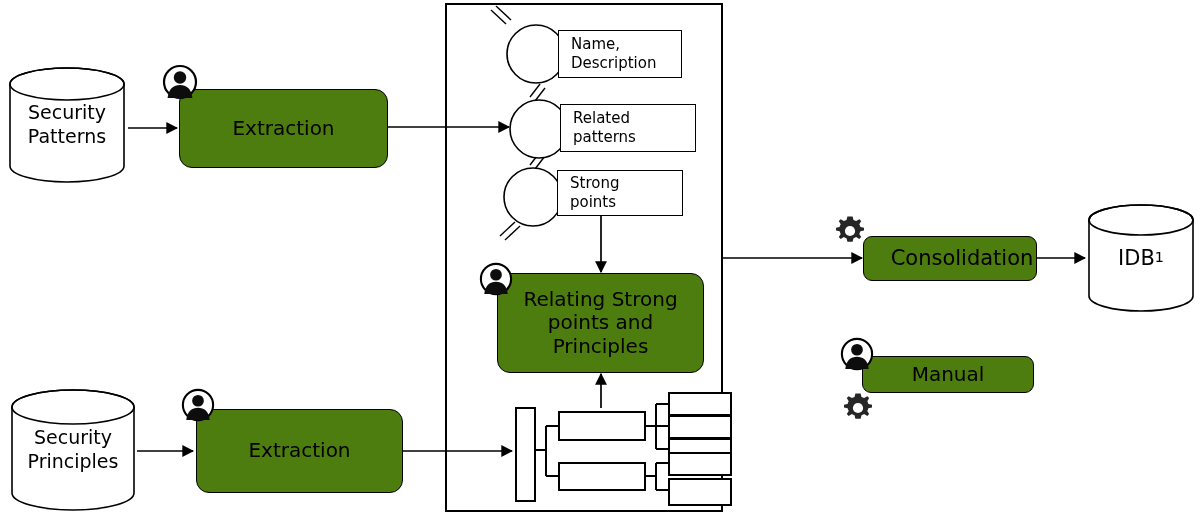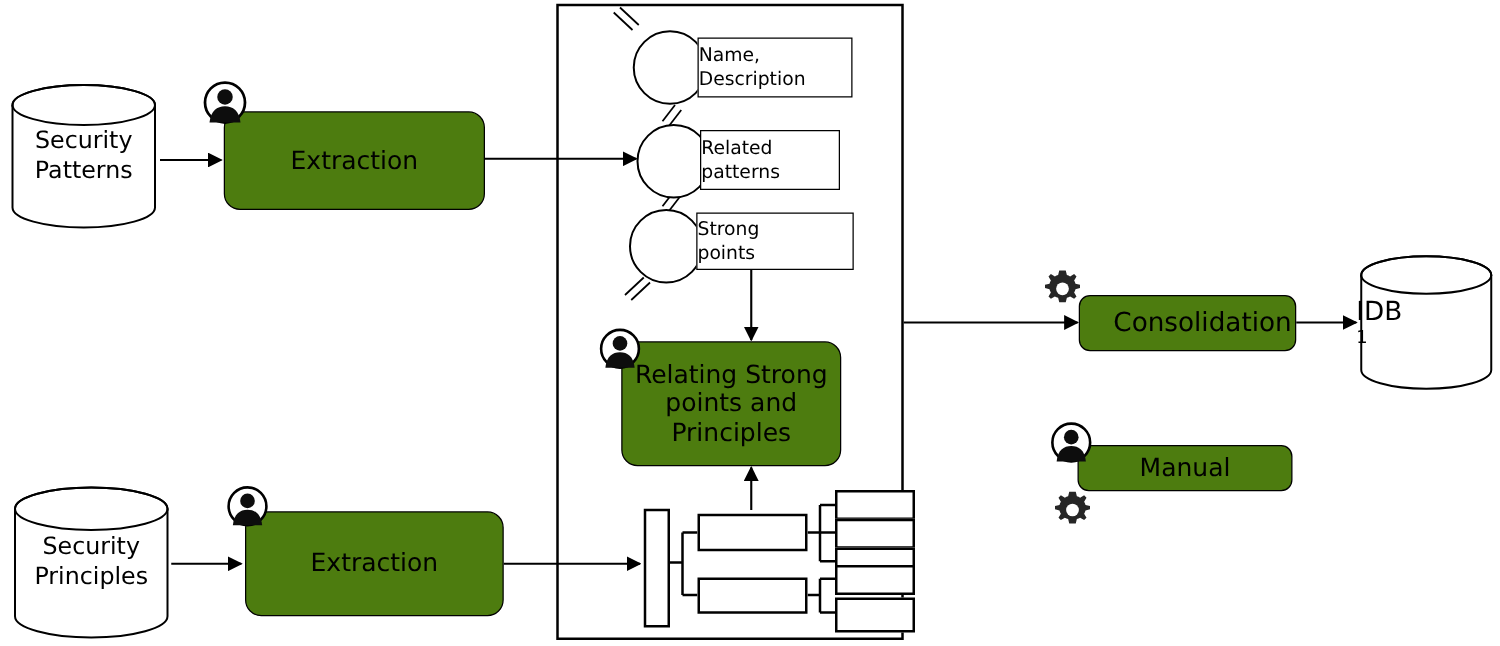--- a/index.html
+++ b/index.html
@@ -43,20 +43,21 @@
     box-sizing:border-box;
   }
   .proc.small{font-size:19px;border-radius:9px;}
   
   .rectlabel{
     position:absolute;
     border:1.4px solid #000;
     background:#fff;
     box-sizing:border-box;
     display:flex;flex-direction:column;justify-content:center;
+    padding-left:12px;
     font-size:15px;
     line-height:1.30;
     white-space:pre-line;
   }
   
   #center-frame{
     position:absolute;
     border:2.2px solid #000;
     background:transparent;
     box-sizing:border-box;
@@ -157,21 +158,21 @@
     <div class="cyl-text">Security
 Principles</div>
   </div>
 
   <div class="cyl" style="left:1085px;top:202px;width:112px;height:112px;">
     <svg class="cyl-svg" width="112" height="112" viewBox="0 0 112 112" xmlns="http://www.w3.org/2000/svg">
       <ellipse cx="56" cy="18" rx="52" ry="15" fill="#fff" stroke="#000" stroke-width="1.6"></ellipse>
       <path d="M4 18 L4 94 A52 15 0 0 0 108 94 L108 18" fill="#fff" stroke="#000" stroke-width="1.6"></path>
       <ellipse cx="56" cy="18" rx="52" ry="15" fill="none" stroke="#000" stroke-width="1.6"></ellipse>
     </svg>
-    <div class="cyl-text" style="flex-direction:column;align-items:flex-start;font-size:21px;">
+    <div class="cyl-text" style="flex-direction:row;align-items:center;font-size:21px;">
       <span>IDB</span><span class="sub">1</span>
     </div>
   </div>
 
   <div class="proc" style="left:179px;top:89px;width:209px;height:79px;">
     <span>Extraction</span>
   </div>
   <div class="icon" style="left:162px;top:64px;">
     <svg width="36" height="36" viewBox="0 0 36 36" xmlns="http://www.w3.org/2000/svg">
       <circle cx="18" cy="18" r="16" fill="#fff" stroke="#000" stroke-width="2.2"></circle>
@@ -199,36 +200,36 @@
   <div class="rectlabel" style="left:558px;top:30px;width:124px;height:48px;">
     <span>Name,
 Description</span>
   </div>
 
   <div class="icon" style="left:508px;top:98px;">
     <svg width="62" height="62" viewBox="0 0 62 62" xmlns="http://www.w3.org/2000/svg">
       <circle cx="31" cy="31" r="29" fill="#fff" stroke="#000" stroke-width="1.6"></circle>
     </svg>
   </div>
-  <div class="rectlabel" style="left:560px;top:104px;width:112px;height:48px;">
+  <div class="rectlabel" style="left:560px;top:104px;width:136px;height:48px;">
     <span>Related
 patterns</span>
   </div>
 
   <div class="icon" style="left:502px;top:166px;">
     <svg width="62" height="62" viewBox="0 0 62 62" xmlns="http://www.w3.org/2000/svg">
       <circle cx="31" cy="31" r="29" fill="#fff" stroke="#000" stroke-width="1.6"></circle>
     </svg>
   </div>
   <div class="rectlabel" style="left:557px;top:170px;width:126px;height:46px;">
     <span>Strong
 points</span>
   </div>
 
-  <div class="proc" style="left:497px;top:273px;width:176px;height:100px;font-size:20px;align-items:center;">
+  <div class="proc" style="left:497px;top:273px;width:207px;height:100px;font-size:20px;align-items:center;">
     <span>Relating Strong
 points and
 Principles</span>
   </div>
   <div class="icon" style="left:479px;top:262px;">
     <svg width="34" height="34" viewBox="0 0 36 36" xmlns="http://www.w3.org/2000/svg">
       <circle cx="18" cy="18" r="16" fill="#fff" stroke="#000" stroke-width="2.2"></circle>
       <circle cx="18" cy="13.5" r="6.2" fill="#0d0d0d"></circle>
       <path d="M5.6 34 C6.6 24.6 11.6 21 18 21 C24.4 21 29.4 24.6 30.4 34 Z" fill="#0d0d0d"></path>
     </svg>

